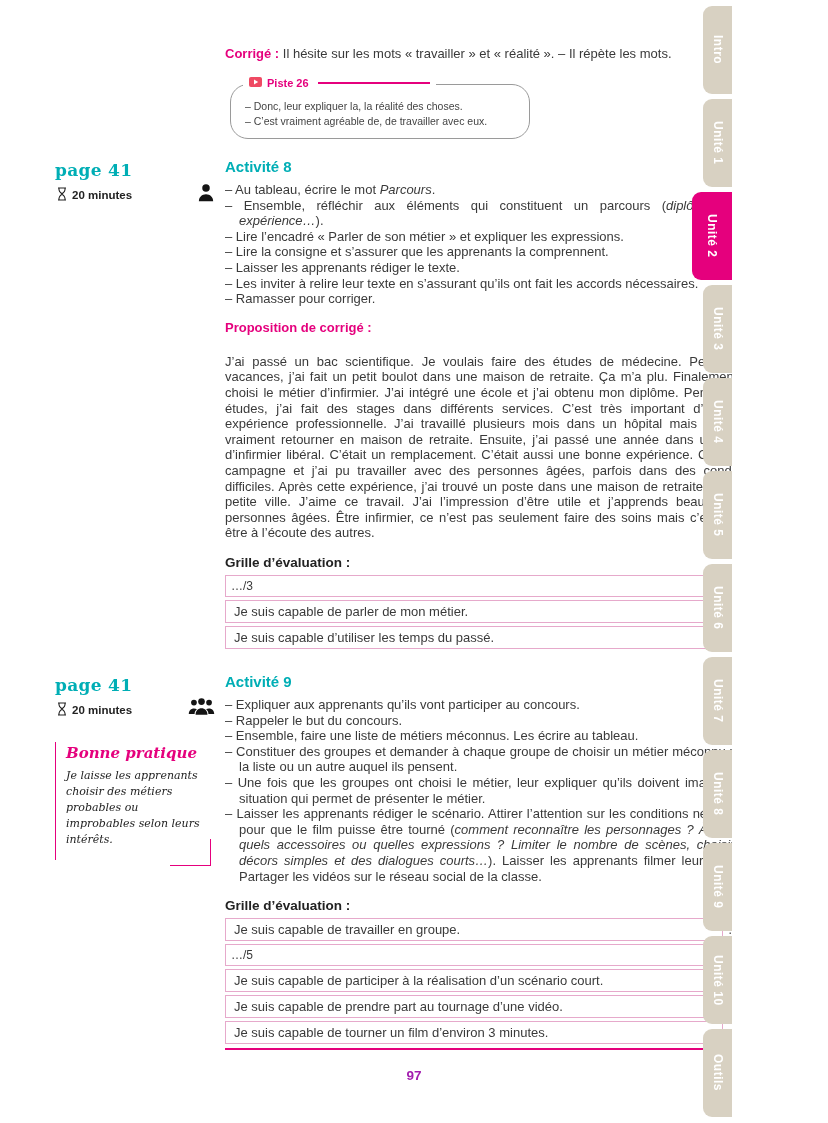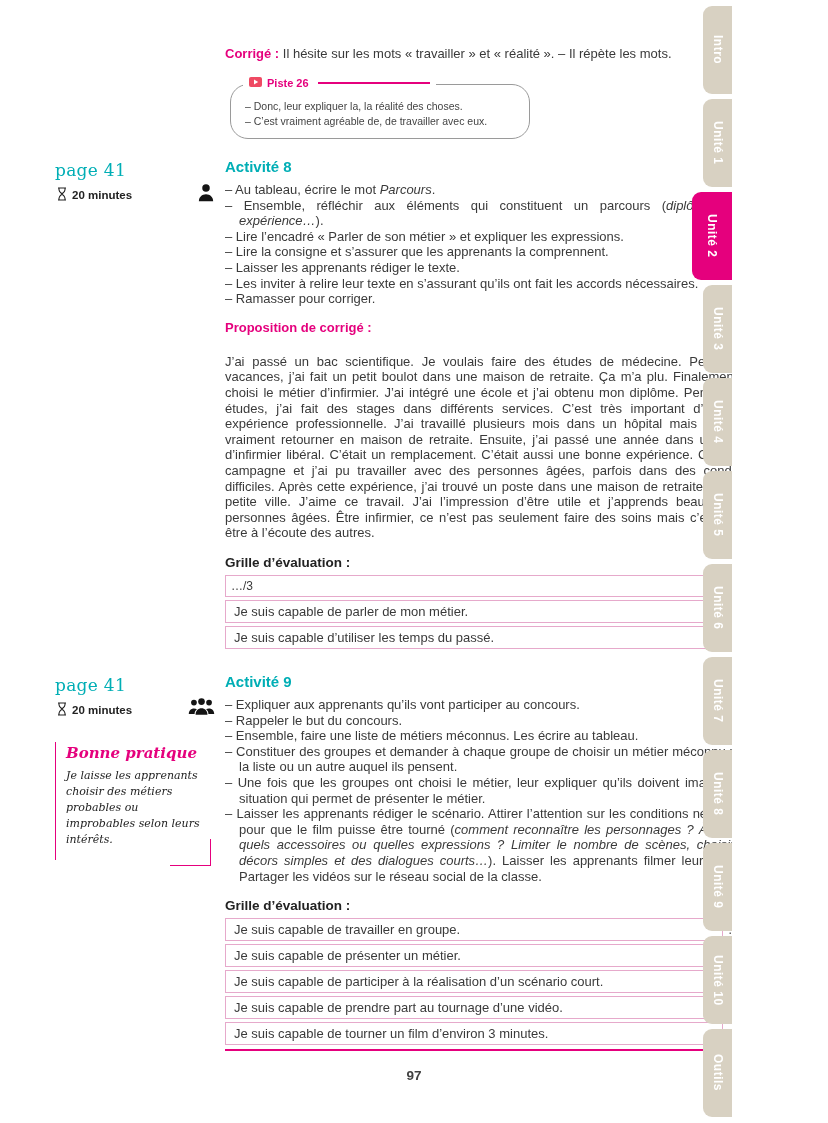--- a/index.html
+++ b/index.html
@@ -11,21 +11,21 @@
   .bold{font-weight:bold}
 
   .corrige-line{position:absolute;left:225px;top:46px;width:548px;font-size:13px;line-height:1.25}
 
   .piste-box{position:absolute;left:230px;top:84px;width:300px;border:1px solid #9a9a9a;border-radius:18px;padding:14px 12px 9px 14px}
   .piste-label{position:absolute;top:-8px;left:12px;background:#fff;padding:0 6px;display:flex;align-items:center;gap:5px;font-size:11px;font-weight:bold;color:#e5007d;white-space:nowrap}
   .piste-rule{width:112px;height:2px;background:#e5007d;margin-left:4px}
   .piste-line{font-size:10.5px;color:#444;line-height:1.45}
 
   .margin-col{position:absolute;left:55px;width:160px}
-  .page-ref{font-family:"DejaVu Serif",serif;font-weight:normal;font-size:17px;color:#00aeb5;letter-spacing:.3px}
+  .page-ref{font-family:"DejaVu Serif",serif;font-weight:bold;font-size:17px;color:#00aeb5;letter-spacing:.3px}
   .duration{display:flex;align-items:center;gap:5px;font-size:11.5px;font-weight:bold;color:#222;margin-top:7px;padding-left:2px}
 
   .main-col{position:absolute;left:225px;width:537px}
   .activity-title{font-size:15px;font-weight:bold;color:#00aeb5;margin-bottom:7px}
   .step{font-size:13px;line-height:15.6px;text-align:justify;padding-left:14px;text-indent:-14px;color:#3a3a3a}
   .prop-label{margin-top:13px;font-weight:bold;color:#e5007d;font-size:13px}
   .prop-text{margin-top:19px;font-size:13px;line-height:15.6px;text-align:justify;color:#3a3a3a}
   .grille-label{margin-top:14px;font-weight:bold;font-size:13.5px;color:#222}
   .grille{margin-top:5px}
   .g-row{display:flex;border:1px solid #e6a9cb;margin-bottom:3px;background:#fff}
@@ -37,21 +37,21 @@
 
   .bonne-pratique{position:relative;margin-top:24px;width:152px;border-left:1.5px solid #e5007d;padding:2px 0 12px 10px}
   .bonne-pratique::after{content:"";position:absolute;right:-4px;bottom:-6px;width:40px;height:26px;border-right:1.5px solid #e5007d;border-bottom:1.5px solid #e5007d}
   .bp-title{font-family:"DejaVu Serif",serif;font-style:italic;font-weight:bold;font-size:15px;color:#e5007d;margin-bottom:6px}
   .bp-text{font-family:"DejaVu Serif",serif;font-style:italic;font-size:11px;line-height:1.45;color:#222}
 
   .tab-rail{position:absolute;right:0;top:0;width:40px;height:1123px;display:flex;flex-direction:column;gap:5px;padding:6px 0}
   .tab{flex:1;width:29px;margin-left:11px;background:#d8d1c2;color:#fff;border-radius:9px 0 0 9px;display:flex;align-items:center;justify-content:center;writing-mode:vertical-rl;font-size:12px;font-weight:bold;letter-spacing:.5px}
   .tab.active{width:40px;margin-left:0;background:#e5007d}
 
-  .footer-page{position:absolute;left:0;top:1068px;width:828px;text-align:center;font-weight:bold;font-size:13.5px;color:#404040}
+  .footer-page{position:absolute;left:0;top:1068px;width:828px;text-align:center;font-weight:bold;font-size:13.5px;color:#a21caf}
 </style>
 </head>
 <body>
 
 <div class="page">
 
   <div class="corrige-line"><span class="magenta bold">Corrigé :</span><span> Il hésite sur les mots « travailler » et « réalité ». – Il répète les mots.</span></div>
 
   <div class="piste-box">
     <div class="piste-label">
@@ -151,21 +151,20 @@
       <div class="step">– Une fois que les groupes ont choisi le métier, leur expliquer qu’ils doivent imaginer une situation qui permet de présenter le métier.</div>
       <div class="step">– Laisser les apprenants rédiger le scénario. Attirer l’attention sur les conditions nécessaires pour que le film puisse être tourné (<i>comment reconnaître les personnages ? À partir de quels accessoires ou quelles expressions ? Limiter le nombre de scènes, choisir des décors simples et des dialogues courts…</i>). Laisser les apprenants filmer leur scénario. Partager les vidéos sur le réseau social de la classe.</div>
     </div>
     <div class="grille-label">Grille d’évaluation :</div>
     <div class="grille">
       <div class="g-row">
           <div class="g-text">Je suis capable de travailler en groupe.</div>
           <div class="g-score">…/5</div>
         </div>
       <div class="g-row">
-          <div class="g-text">Je suis capable de présenter un métier.</div>
           <div class="g-score">…/5</div>
         </div>
       <div class="g-row">
           <div class="g-text">Je suis capable de participer à la réalisation d’un scénario court.</div>
           <div class="g-score">…/5</div>
         </div>
       <div class="g-row">
           <div class="g-text">Je suis capable de prendre part au tournage d’une vidéo.</div>
           <div class="g-score">…/3</div>
         </div>

